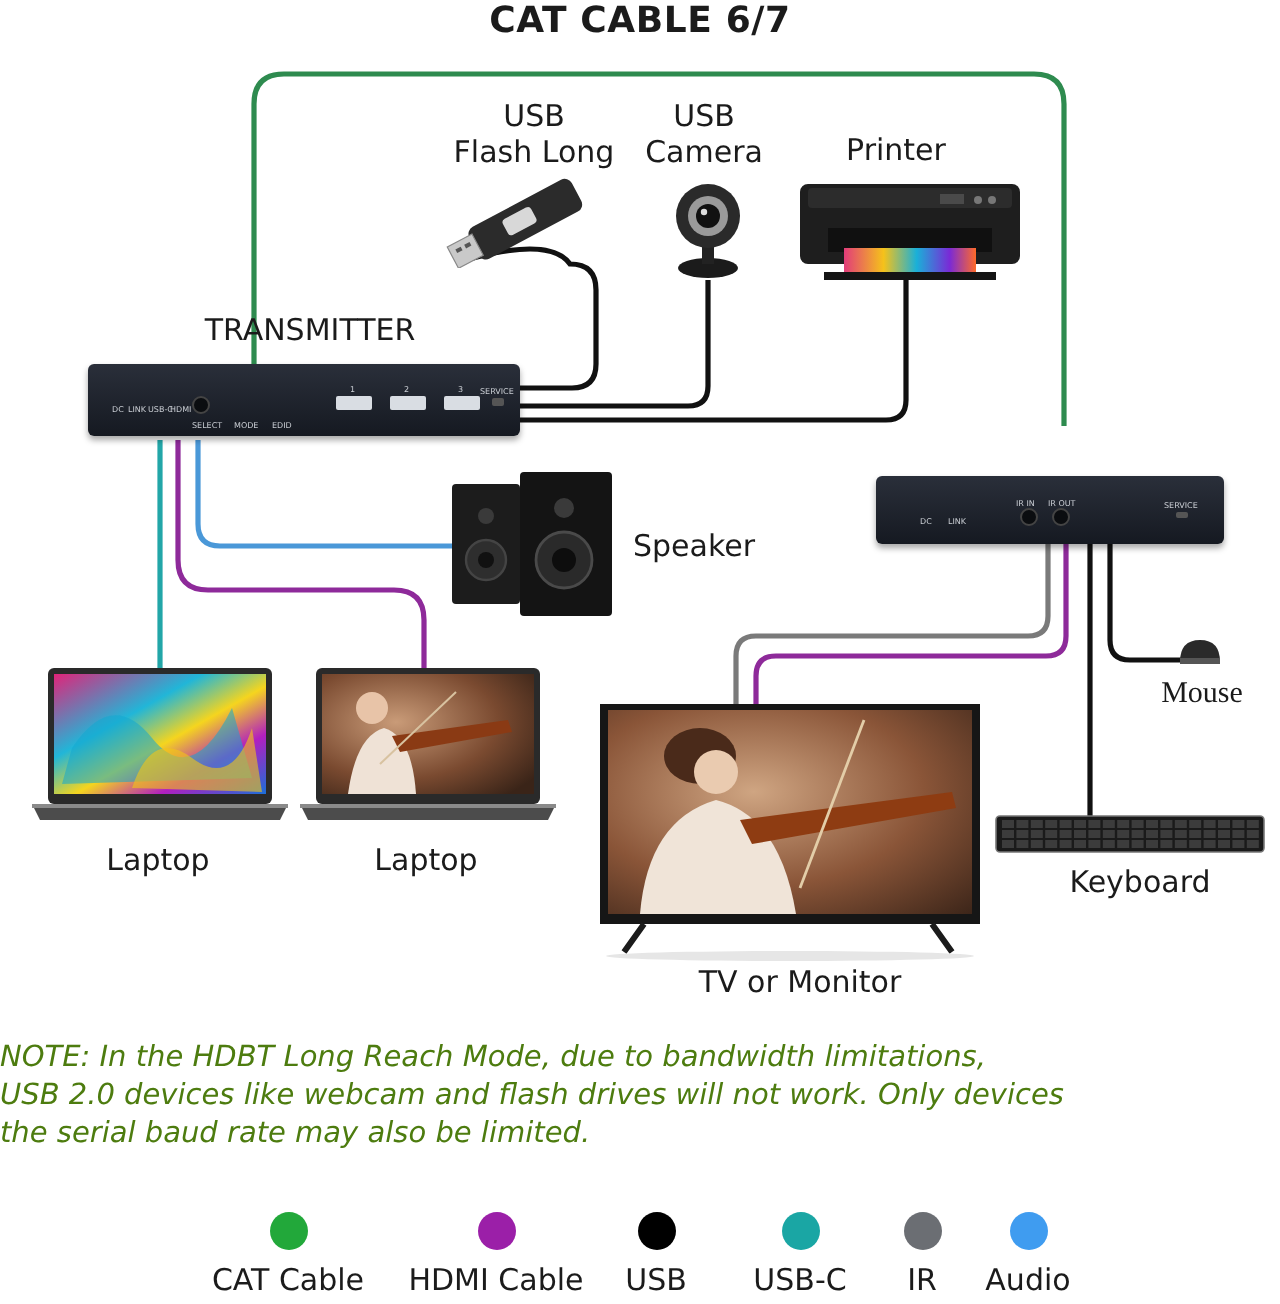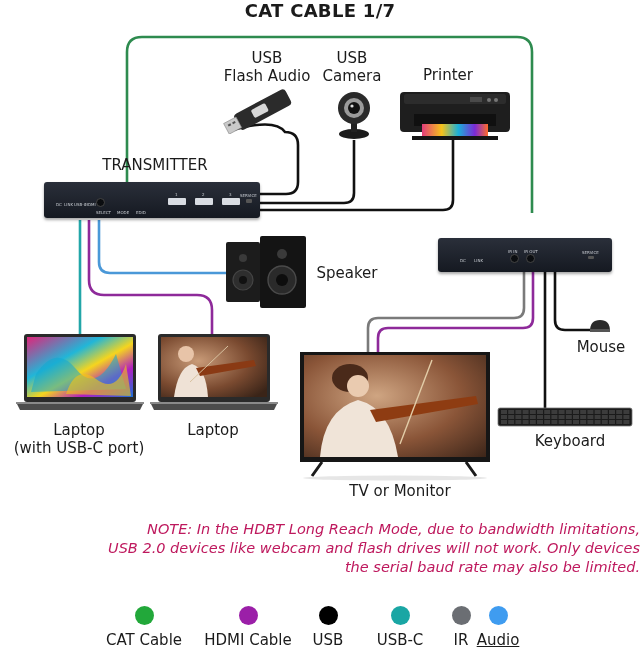--- a/index.html
+++ b/index.html
@@ -5,31 +5,31 @@
   html, body { margin: 0; padding: 0; background: #ffffff; }
   body { width: 640px; height: 652px; position: relative; overflow: hidden;
          font-family: "DejaVu Sans", sans-serif; color: #1b1b1b; }
   .lbl { position: absolute; font-size: 15px; text-align: center; line-height: 18px; white-space: nowrap; }
   #title { left: 0; width: 640px; top: 4px; text-align: center; font-weight: bold; font-size: 18px; letter-spacing: 0.3px; }
   svg#wires { position: absolute; left: 0; top: 0; }
   .device { position: absolute; }
   .box { background: linear-gradient(#2a2f3a, #151921); border-radius: 3px; box-shadow: 0 2px 3px rgba(0,0,0,.35); }
   .port { position: absolute; background: #d9dde3; border-radius: 1px; }
   .tiny { position: absolute; font-size: 4px; color: #c8ccd2; font-family: "DejaVu Sans", sans-serif; }
-  #note { position: absolute; left: 0; width: 640px; top: 520px; text-align: right; font-style: italic;
-          font-size: 14.5px; line-height: 19px; color: #be185d; }
+  #note { position: absolute; left: 0; width: 640px; top: 520px; text-align: left; font-style: italic;
+          font-size: 14.5px; line-height: 19px; color: #4d7c0f; }
   #legend { position: absolute; left: 0; width: 640px; top: 606px; height: 46px; }
   .leg-item { position: absolute; top: 0; text-align: center; }
   .leg-dot { width: 19px; height: 19px; border-radius: 50%; margin: 0 auto 6px auto; }
   .leg-text { font-size: 15px; white-space: nowrap; }
 </style>
 </head>
 <body>
 
-<div id="title">CAT CABLE 1/7</div>
+<div id="title">CAT CABLE 6/7</div>
 
 <svg id="wires" width="640" height="652">
 
   <path class="w-cat" d="M127 182 L127 52 Q127 37 142 37 L517 37 Q532 37 532 52 L532 213" fill="none" stroke-width="2.6" stroke="#2e8b4f"></path>
 
   <path class="w-usb" d="M233 130 Q275 118 285 132 Q298 132 298 145 L298 182 Q298 194 286 194 L258 194" fill="none" stroke-width="2.6" stroke="#111111"></path>
 
   <path class="w-usb" d="M354 140 L354 193 Q354 203 344 203 L258 203" fill="none" stroke-width="2.6" stroke="#111111"></path>
 
   <path class="w-usb" d="M453 140 L453 200 Q453 210 443 210 L258 210" fill="none" stroke-width="2.6" stroke="#111111"></path>
@@ -44,37 +44,36 @@
 
   <path class="w-hdmi" d="M533 270 L533 318 Q533 328 523 328 L388 328 Q378 328 378 338 L378 352" fill="none" stroke-width="2.6" stroke="#8e2a9a"></path>
 
   <path class="w-usb" d="M545 270 L545 408" fill="none" stroke-width="2.6" stroke="#111111"></path>
 
   <path class="w-usb" d="M555 270 L555 320 Q555 330 565 330 L592 330" fill="none" stroke-width="2.6" stroke="#111111"></path>
 </svg>
 
 <div class="lbl" style="left:222px;top:49px;width:90px;">
   <div>USB</div>
-  <div>Flash Audio</div>
+  <div>Flash Long</div>
 </div>
 <div class="lbl" style="left:318px;top:49px;width:68px;">
   <div>USB</div>
   <div>Camera</div>
 </div>
 <div class="lbl" style="left:410px;top:66px;width:76px;">Printer</div>
 <div class="lbl" style="left:90px;top:156px;width:130px;">TRANSMITTER</div>
 <div class="lbl" style="left:476px;top:211px;width:100px;margin-top:35px;">RECEIVER</div>
 <div class="lbl" style="left:312px;top:264px;width:70px;">Speaker</div>
 <div class="lbl" style="left:4px;top:421px;width:150px;">
   <div>Laptop</div>
-  <div>(with USB-C port)</div>
 </div>
 <div class="lbl" style="left:178px;top:421px;width:70px;">Laptop</div>
 <div class="lbl" style="left:340px;top:482px;width:120px;text-align:center;">TV or Monitor</div>
-<div class="lbl" style="left:566px;top:338px;width:70px;">Mouse</div>
+<div class="lbl" style="left:566px;top:338px;width:70px;font-family:Liberation Serif, serif;">Mouse</div>
 <div class="lbl" style="left:525px;top:432px;width:90px;">Keyboard</div>
 
 <div class="device" style="left:220px;top:88px;width:80px;height:46px;">
   <svg width="80" height="46">
     <g transform="rotate(-28 40 23)">
       <rect x="14" y="14" width="58" height="18" rx="4" fill="#2b2b2b"></rect>
       <rect x="2" y="17" width="14" height="12" fill="#c9c9c9" stroke="#888" stroke-width="0.6"></rect>
       <rect x="5" y="20" width="3" height="2" fill="#555"></rect>
         <rect x="10" y="20" width="3" height="2" fill="#555"></rect>
       <rect x="32" y="18" width="16" height="9" rx="2" fill="#d8d8d8"></rect>
@@ -308,17 +307,17 @@
     <div class="leg-text">USB</div>
   </div>
   <div class="leg-item" style="left:370px;width:60px;">
     <div class="leg-dot" style="background: rgb(26, 166, 164);"></div>
     <div class="leg-text">USB-C</div>
   </div>
   <div class="leg-item" style="left:446px;width:30px;">
     <div class="leg-dot" style="background: rgb(107, 110, 115);"></div>
     <div class="leg-text">IR</div>
   </div>
-  <div class="leg-item" style="left:468px;width:60px;text-decoration:underline;">
+  <div class="leg-item" style="left:484px;width:60px;">
     <div class="leg-dot" style="background: rgb(63, 156, 240);"></div>
     <div class="leg-text">Audio</div>
   </div>
 </div>
 
 </body></html>

